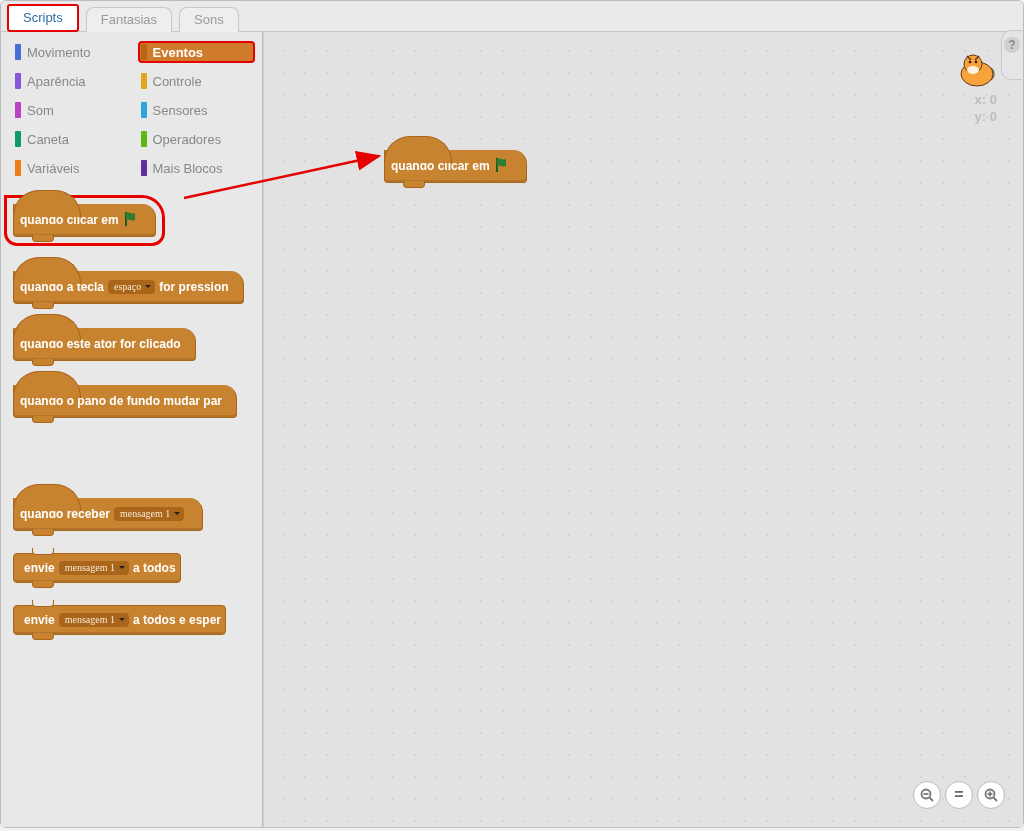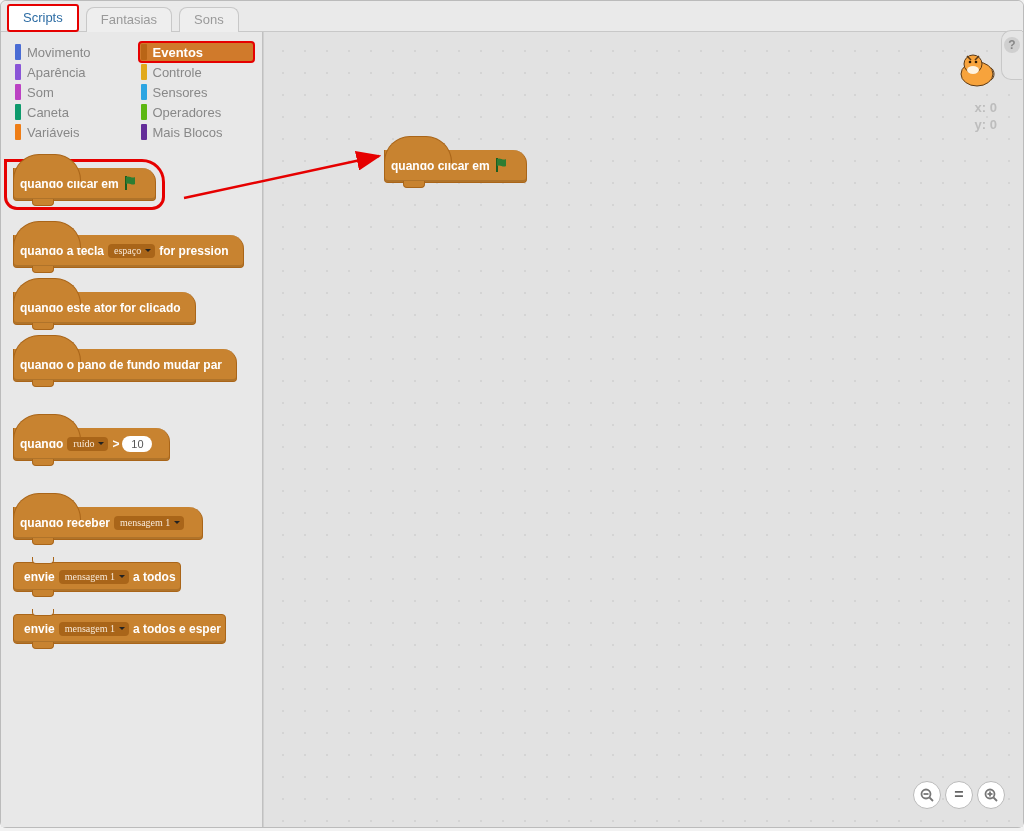--- a/index.html
+++ b/index.html
@@ -5,21 +5,21 @@
   html,body{margin:0;padding:0;width:1024px;height:831px;font-family:"Helvetica Neue",Arial,sans-serif;background:#f2f2f2;overflow:hidden}
   .app{display:flex;flex-direction:column;width:1024px;height:828px;border:1px solid #bbb;border-radius:6px;background:#f2f2f2;box-sizing:border-box}
   
   .tabs{display:flex;align-items:flex-end;height:30px;padding-left:6px;gap:8px;background:#eaeaea;border-top-left-radius:6px;border-top-right-radius:6px}
   .tab{padding:4px 14px 5px 14px;font-size:13px;color:#9a9a9a;border:1px solid #c8c8c8;border-bottom:none;border-radius:8px 8px 0 0;background:#eee;margin-right:-1px;position:relative;top:1px}
   .tab.active{color:#2e6da4;background:#fff;z-index:2}
   .tabs .hl{border:2px solid #e60000;border-radius:3px}
   
   .body{flex:1;display:flex;border-top:1px solid #c8c8c8;min-height:0}
   .palette{width:262px;background:#e8e8e8;display:flex;flex-direction:column;border-right:1px solid #c0c0c0;box-sizing:border-box}
-  .categories{display:grid;grid-template-columns:1fr 1fr;gap:0 10px;padding:10px 8px 6px 12px}
+  .categories{display:grid;grid-template-columns:1fr 1fr;gap:9px 10px;padding:10px 8px 6px 12px}
   .cat{display:flex;align-items:center;font-size:13px;color:#888;padding:2px 6px 2px 2px;border-radius:3px}
   .cat .sw{width:6px;height:16px;margin-right:6px;border-radius:1px}
   .cat.sel{background:#d07a2b;color:#fff;font-weight:bold}
   .cat.sel .sw{background:#b96516}
   .cat.hl{outline:2px solid #e60000;outline-offset:-1px}
   .blocks-list{flex:1;overflow:hidden;padding:14px 0 0 12px}
   
   .hat{position:relative;display:inline-flex;align-items:center;height:32px;padding:0 14px 0 6px;margin:6px 0;font:bold 12px/1 "Helvetica Neue",Arial,sans-serif;color:#fff;background:#c88330;border:1px solid #a96519;border-top:none;border-radius:0 14px 4px 4px;box-shadow:inset 0 -2px 0 rgba(0,0,0,.12)}
   .hat::before{content:"";position:absolute;left:-1px;top:-14px;width:66px;height:26px;background:#c88330;border:1px solid #a96519;border-bottom:none;border-radius:26px 26px 0 0}
   .hat .notch{position:absolute;left:18px;bottom:-6px;width:20px;height:6px;background:#c88330;border:1px solid #a96519;border-top:none;border-radius:0 0 4px 4px}
@@ -30,21 +30,21 @@
   .dd{display:inline-flex;align-items:center;background:#a96519;color:#f8e9d8;font:10px/1 "Helvetica Neue";padding:2px 14px 2px 6px;border-radius:4px;margin:10px 4px;position:relative}
   .dd::after{content:"";position:absolute;right:4px;top:5px;border:3px solid transparent;border-top-color:#222}
   .numin{display:inline-flex;align-items:center;justify-content:center;min-width:22px;height:16px;background:#fff;color:#555;font:11px/1 Arial;border-radius:9px;margin:0 3px;padding:0 4px}
   .flag{display:inline-block;margin-left:4px}
   .gap{height:22px}
   
   .scripts{flex:1;position:relative;background:#e2e2e2;background-image:radial-gradient(circle,#d4d4d4 1px,transparent 1px);background-size:22px 22px;background-position:8px 8px;border-left:1px solid #d0d0d0}
   .scripts .placed{position:absolute;left:120px;top:112px}
   .scripts .placed .hat::before{top:-14px}
   .scripts .placed .notch{display:block}
-  .coord{position:absolute;right:26px;top:68px;text-align:right;font:bold 13px/1.3 Arial;color:#bdbdbd}
+  .coord{position:absolute;right:26px;top:60px;text-align:right;font:bold 13px/1.3 Arial;color:#bdbdbd}
   .catpic{position:absolute;right:22px;top:14px;width:48px;height:48px}
   .zoom{position:absolute;right:18px;bottom:18px;display:flex;gap:4px}
   .zbtn{width:26px;height:26px;border-radius:14px;background:#fff;border:1px solid #bbb;display:flex;align-items:center;justify-content:center;color:#666;font:bold 16px/1 Arial}
   .help{position:absolute;right:2px;top:30px;width:20px;height:42px;background:#e5e5e5;border:1px solid #c8c8c8;border-right:none;border-radius:10px 0 0 10px;display:flex;align-items:flex-start;justify-content:center;padding-top:6px}
   .help span{width:16px;height:16px;border-radius:50%;background:#cfcfcf;color:#888;font:bold 12px/16px Arial;text-align:center}
   
   .arrow{position:absolute;pointer-events:none}
 </style>
 </head>
 <body>
@@ -123,27 +123,20 @@
         <div class="hat">
           <span>quando este ator for clicado</span>
           <span class="notch"></span>
         </div>
         <div style="height:12px"></div>
         <div class="hat">
           <span>quando o pano de fundo mudar par</span>
           <span class="notch"></span>
         </div>
         <div class="gap" style="height:34px"></div>
-        <div class="hat">
-          <span>quando</span>
-          <span class="dd">ruído</span>
-          <span>&gt;</span>
-          <span class="numin">10</span>
-          <span class="notch"></span>
-        </div>
         <div class="gap" style="height:34px"></div>
         <div class="hat">
           <span>quando receber</span>
           <span class="dd">mensagem 1</span>
           <span class="notch"></span>
         </div>
         <div style="height:10px"></div>
         <div class="stack">
           <span class="notch-t"></span>
           <span>envie</span>

